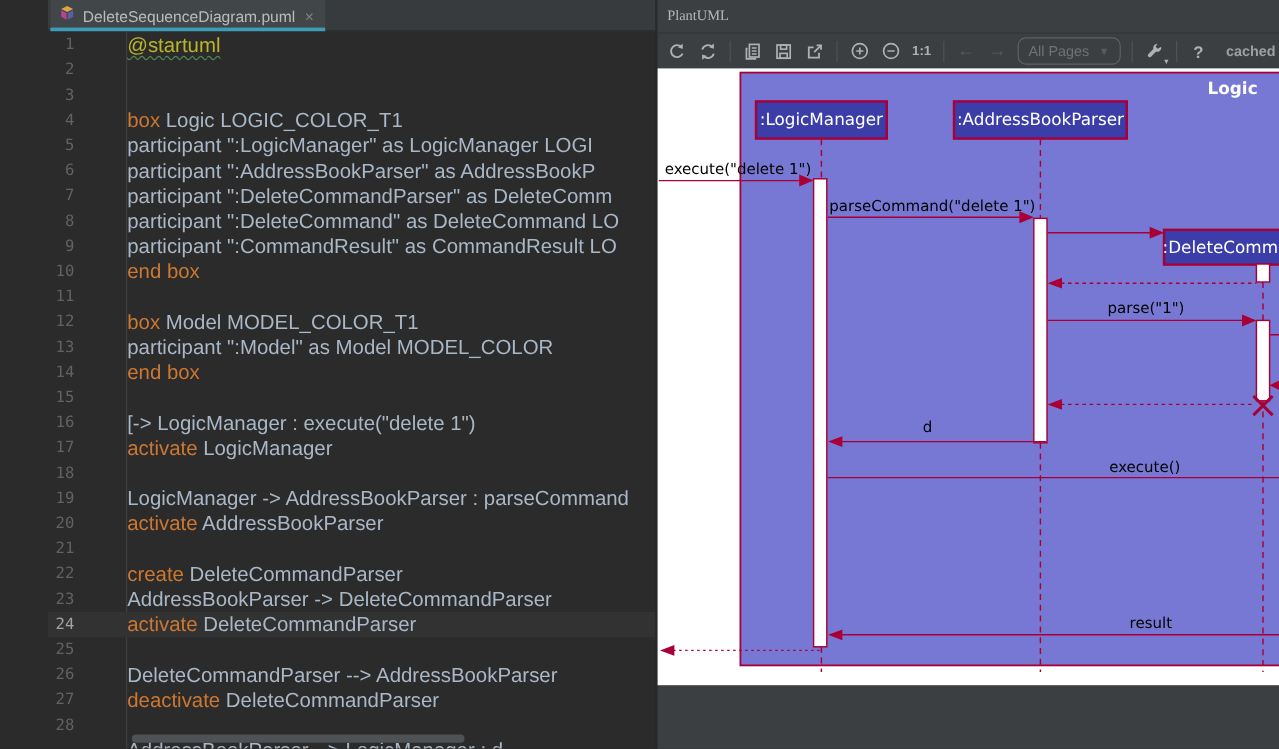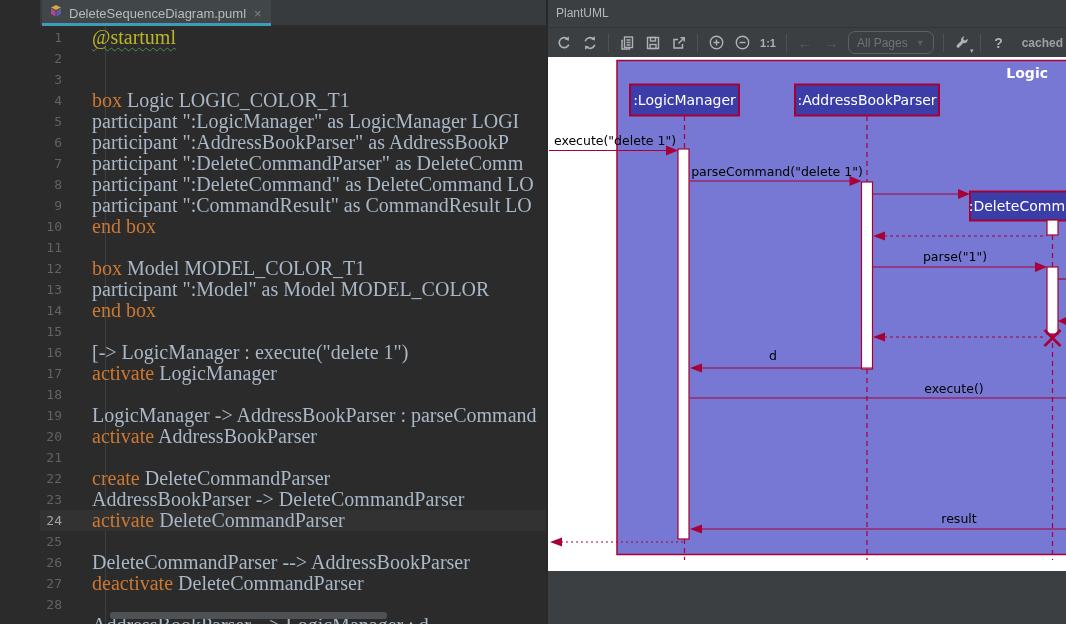--- a/index.html
+++ b/index.html
@@ -15,34 +15,34 @@
   .tab-underline{position:absolute;left:0;bottom:0;height:3px;width:100%;background:#3D9CB8;}
   .tab-title{color:#BBBBBB;font-size:13px;white-space:nowrap;}
   .tab-close{color:#7F8487;font-size:13px;line-height:13px;padding-left:2px;cursor:pointer;}
   .gutter-sep{position:absolute;left:65px;top:26px;bottom:0;width:1px;background:#3D4042;}
   #code-rows{position:absolute;left:0;top:27px;width:548px;height:597px;overflow:hidden;}
   .row{position:relative;height:21px;width:536px;}
   .row.current{background:#323232;padding-left:33px;}
   .ln{position:absolute;left:0;top:0;width:22px;text-align:right;color:#606366;
       font-family:"DejaVu Sans Mono",monospace;font-size:13px;line-height:21px;}
   .row.current .ln{color:#A4A3A3;}
-  .src{position:absolute;left:52px;top:0;white-space:pre;
-       font-family:Liberation Serif, serif;font-size:20px;line-height:21px;}
+  .src{position:absolute;left:66px;top:0;white-space:pre;
+       font-family:Liberation Sans, sans-serif;font-size:17px;line-height:21px;}
   .tok{color:#A9B7C6;}
   .tok.kw{color:#CC7832;}
   .tok.pre{color:#BBB529;}
   .tok.sq{text-decoration:underline wavy #4F8A51 1px;text-underline-offset:3px;}
   .inspect-ok{position:absolute;left:524px;top:29px;color:#59A869;font-size:13px;}
   .inspect-ok .c2{position:absolute;left:6px;top:-3px;color:#77B767;font-size:11px;}
   .vscroll{position:absolute;left:537px;top:33px;width:9px;height:199px;background:#4E5254;border-radius:4px;}
   .hscroll{position:absolute;left:70px;top:612px;width:277px;height:7px;background:#4E5254;border-radius:3px;}
   .pane-divider{position:absolute;left:546px;top:0;width:2px;height:624px;background:#282828;}
   
   .plantuml-panel{position:absolute;left:548px;top:0;width:518px;height:624px;background:#3C3F41;}
-  .panel-header{height:27px;line-height:27px;padding-left:8px;color:#B5B8BA;font-size:12px;border-bottom:1px solid #333637;}
+  .panel-header{height:27px;line-height:27px;padding-left:8px;color:#B5B8BA;font-size:12px;border-bottom:1px solid #333637;font-family:Liberation Serif, serif;}
   .toolbar{height:29px;display:flex;align-items:center;padding:0 3px;}
   .tbtn{width:26px;height:24px;display:flex;align-items:center;justify-content:center;color:#AFB1B3;border-radius:3px;flex:none;}
   .tbtn svg{display:block;}
   .tsep{width:1px;height:18px;background:#515151;margin:0 5px;flex:none;}
   .tlabel{font-size:11px;font-weight:bold;color:#AFB1B3;}
   .nav-arrow{font-size:15px;color:#5A5D5F;}
   .combo{height:21px;border:1px solid #5E6163;border-radius:7px;display:flex;align-items:center;
          padding:0 8px;margin:0 4px;gap:8px;flex:none;justify-content:flex-end;}
   .combo-text{font-size:12px;color:#6E7376;}
   .combo-caret{font-size:9px;color:#5A5D5F;}

